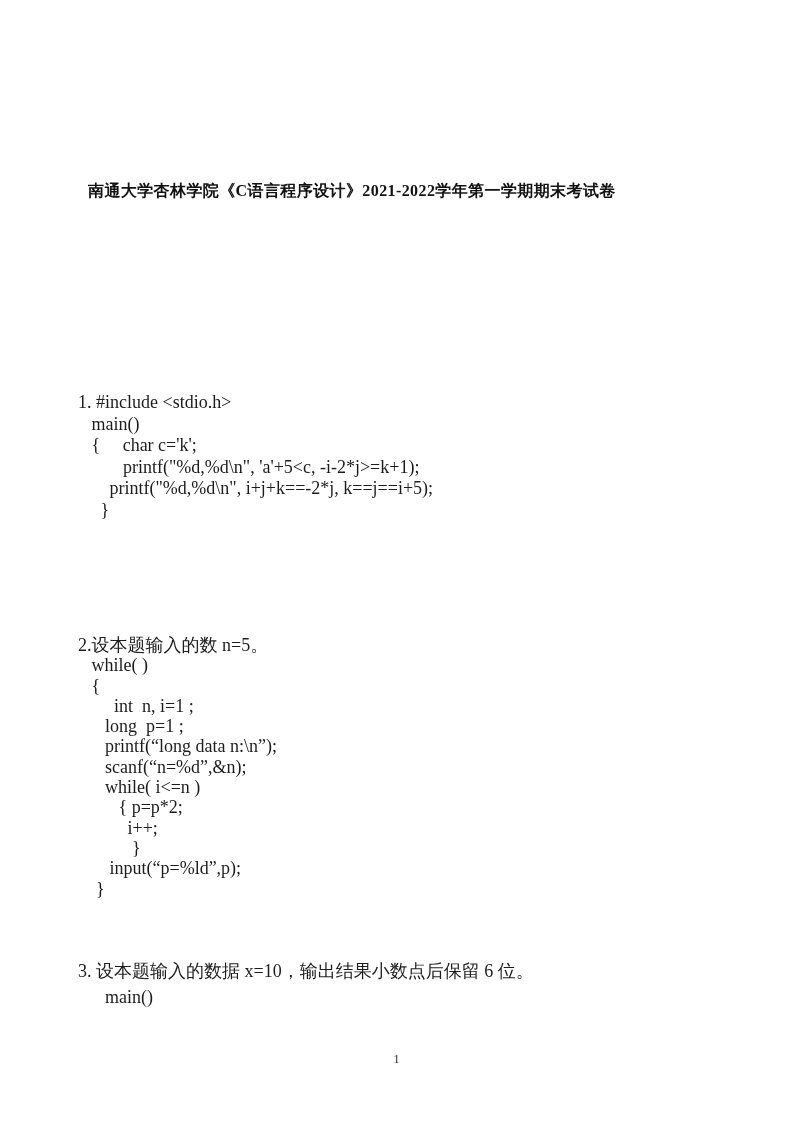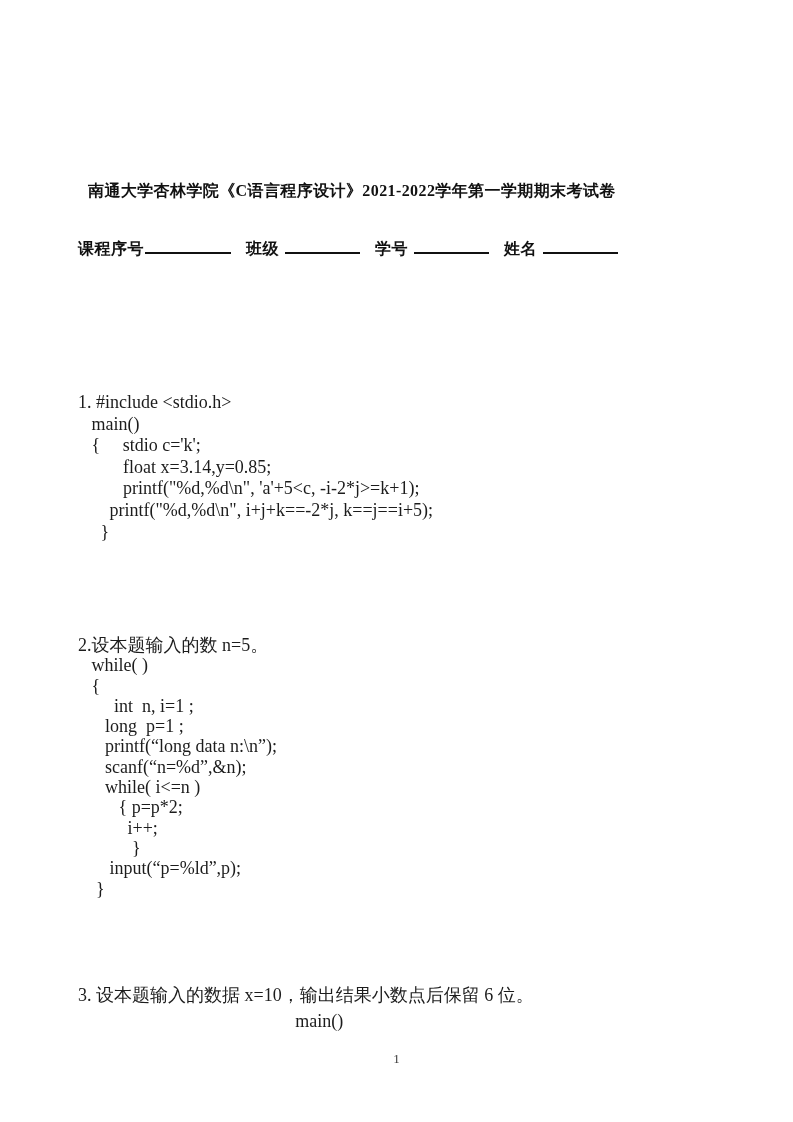--- a/index.html
+++ b/index.html
@@ -65,53 +65,46 @@
     color: #1c1c1c;
   }
   .code-block {
     position: absolute;
     left: 78px;
     font-size: 18px;
     color: #1c1c1c;
   }
   .q1 { top: 381px;  line-height: 21.6px; }
   .q2 { top: 624px;  line-height: 20.3px; }
-  .q3 { top: 972px;  line-height: 25.5px; text-align: center; }
+  .q3 { top: 948px;  line-height: 25.5px; }
   .code-line { white-space: pre; }
 
   .page-number {
     position: absolute;
     left: 0;
     top: 1040px;
     width: 793px;
     text-align: center;
     font-size: 13px;
     color: #3a3a3a;
   }
 </style>
 </head>
 <body>
 
 <div class="page">
 
   <h1 class="title">南通大学杏林学院《C语言程序设计》2021-2022学年第一学期期末考试卷</h1>
 
-  <div class="form-line">
-    <span class="form-field"><span class="form-label">课程序号</span><span class="blank blank-course"></span></span>
-    <span class="form-field"><span class="form-label">班级</span><span class="blank blank-class"></span></span>
-    <span class="form-field"><span class="form-label">学号</span><span class="blank blank-id"></span></span>
-    <span class="form-field"><span class="form-label">姓名</span><span class="blank blank-name"></span></span>
-  </div>
 
 
   <div class="code-block q1">
       <div class="code-line">1. #include &lt;stdio.h&gt;</div>
       <div class="code-line">   main()</div>
-      <div class="code-line">   {     stdio c='k';</div>
-      <div class="code-line">          float x=3.14,y=0.85;</div>
+      <div class="code-line">   {     char c='k';</div>
       <div class="code-line">          printf("%d,%d\n", 'a'+5&lt;c, -i-2*j&gt;=k+1);</div>
       <div class="code-line">       printf("%d,%d\n", i+j+k==-2*j, k==j==i+5);</div>
       <div class="code-line">     }</div>
     </div>
 
   <div class="code-block q2">
       <div class="code-line">2.设本题输入的数 n=5。</div>
       <div class="code-line">   while( )</div>
       <div class="code-line">   {</div>
       <div class="code-line">        int  n, i=1 ;</div>

